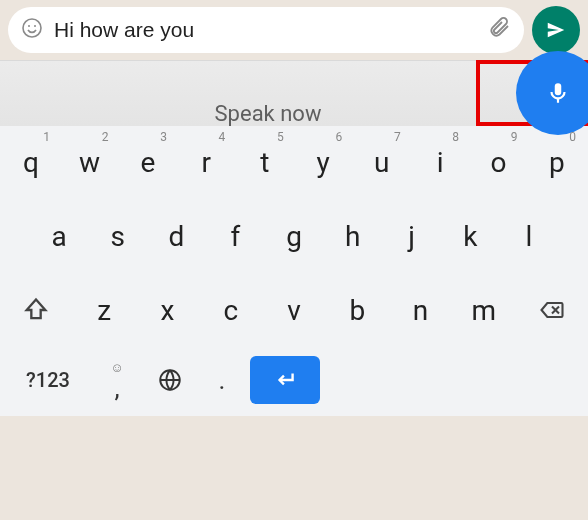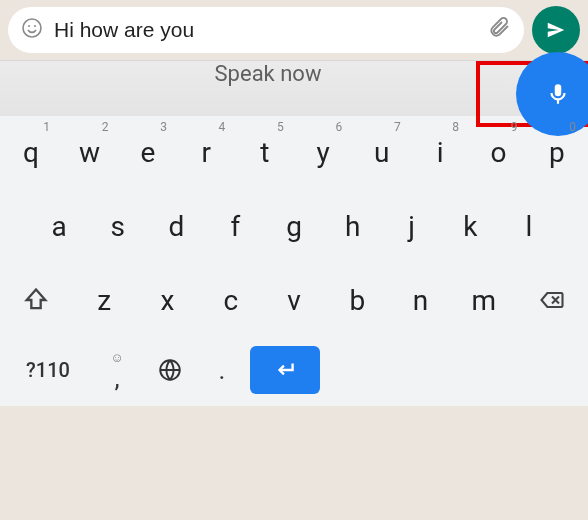--- a/index.html
+++ b/index.html
@@ -41,24 +41,24 @@
     width: 48px; height: 48px;
     border-radius: 50%;
     background: #008069;
     display: flex; align-items: center; justify-content: center;
     cursor: pointer;
   }
   .send-btn svg { width: 22px; height: 22px; fill: #fff; }
 
   .suggestion-bar {
     position: relative;
-    height: 56px;
+    height: 66px;
     background: linear-gradient(#ebebeb,#e4e4e4);
     display: flex;
-    align-items: flex-start;
+    align-items: flex-end;
     border-top: 1px solid #d9d9d9;
   }
   .speak-label {
     flex: 1;
     text-align: center;
     font-size: 22px;
     color: #5f5f5f;
     padding-left: 60px;
   }
   .mic-area {
@@ -307,21 +307,21 @@
     <div class="bksp-key">
       <svg viewBox="0 0 24 24" fill="none" stroke="#444" stroke-width="1.8">
         <path d="M8 6h12a1 1 0 011 1v10a1 1 0 01-1 1H8l-5-6 5-6z"></path>
         <path d="M12 9l6 6M18 9l-6 6"></path>
       </svg>
     </div>
   </div>
 
   <div class="bottom-row">
     <div class="sym-key">
-      <span>?110</span>
+      <span>?123</span>
     </div>
     <div class="emoji-comma">
       <span class="tiny">☺</span>
       <span class="comma">,</span>
     </div>
     <div class="globe-key">
       <svg viewBox="0 0 24 24" fill="none" stroke="#333" stroke-width="1.8">
         <circle cx="12" cy="12" r="9"></circle>
         <path d="M3 12h18M12 3a14 14 0 010 18M12 3a14 14 0 000 18"></path>
       </svg>

